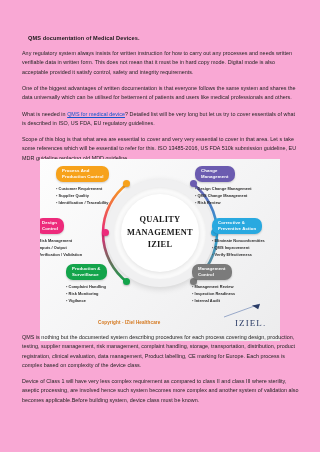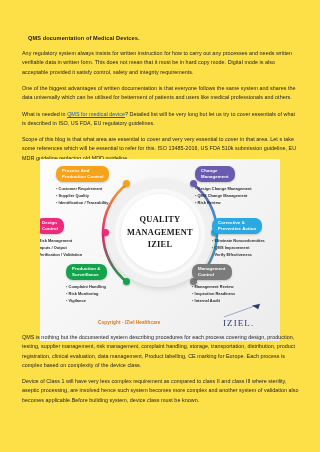--- a/index.html
+++ b/index.html
@@ -10,21 +10,21 @@
     width: 320px;
     height: 452px;
     background: #ffffff;
     font-family: "Liberation Sans", sans-serif;
     overflow: hidden;
   }
   .page {
     position: relative;
     width: 320px;
     height: 452px;
-    background: #fde047;
+    background: #f9a8d4;
     box-sizing: border-box;
     padding: 0;
   }
   .doc-body {
     position: absolute;
     left: 22px;
     top: 34px;
     width: 278px;
   }
   .doc-title {
@@ -158,21 +158,21 @@
   }
   .logo {
     position: absolute;
     right: 16px;
     bottom: 13px;
     width: 42px;
     height: 26px;
   }
   .logo-text {
     position: absolute;
-    left: 1px;
+    left: 13px;
     bottom: 0;
     font-family: "Liberation Serif", serif;
     font-size: 9px;
     color: #2b3c66;
     letter-spacing: 0.12em;
     margin-top: 16px;
   }
   .tail-text {
     position: absolute;
     left: 22px;

